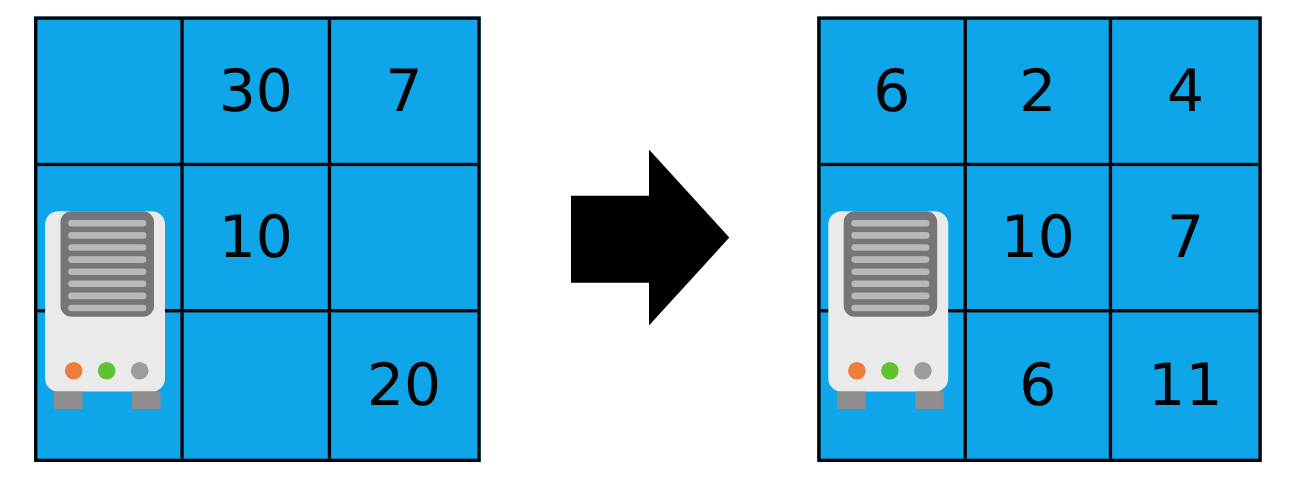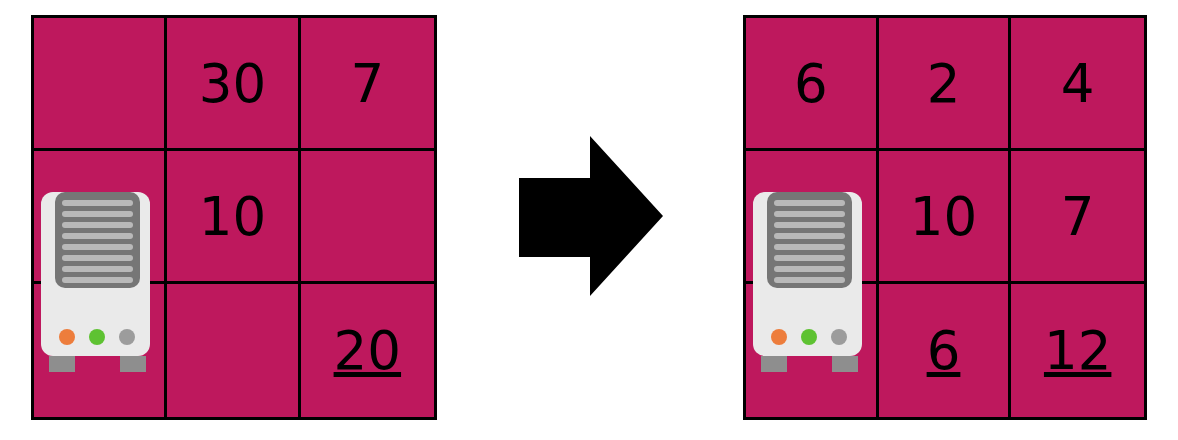--- a/index.html
+++ b/index.html
@@ -15,40 +15,40 @@
     background: #ffffff;
     overflow: hidden;
   }
   .grid {
     position: absolute;
     top: 15px;
     width: 406px;
     height: 405px;
     box-sizing: border-box;
     border: 3px solid #000000;
-    background: #be185d;
+    background: #0ea5e9;
     display: grid;
     grid-template-columns: 1fr 1fr 1fr;
     grid-template-rows: 1fr 1fr 1fr;
   }
   .grid.left  { left: 31px; }
   .grid.right { left: 743px; width: 404px; }
   .cell {
     box-sizing: border-box;
     border-right: 3px solid #000000;
     border-bottom: 3px solid #000000;
     display: flex;
     align-items: center;
     justify-content: center;
     font-size: 53px;
     color: #000000;
     line-height: 1;
   }
   .cell.c3 { border-right: none; }
-  .cell.r3 { border-bottom: none; text-decoration: underline; }
+  .cell.r3 { border-bottom: none; }
   .server-svg {
     position: absolute;
     left: 5px;
     top: 172px;
     width: 113px;
     height: 184px;
   }
   .arrow-svg {
     position: absolute;
     left: 519px;
@@ -98,21 +98,21 @@
 
   <div class="grid right">
     <div class="cell c1 r1">6</div>
     <div class="cell c2 r1">2</div>
     <div class="cell c3 r1">4</div>
     <div class="cell c1 r2"></div>
     <div class="cell c2 r2">10</div>
     <div class="cell c3 r2">7</div>
     <div class="cell c1 r3"></div>
     <div class="cell c2 r3">6</div>
-    <div class="cell c3 r3">12</div>
+    <div class="cell c3 r3">11</div>
 
     <svg class="server-svg" viewBox="0 0 113 184">
       <rect x="2" y="2" width="109" height="164" rx="12" fill="#eaeaea"></rect>
       <rect x="16" y="2" width="85" height="96" rx="10" fill="#767676"></rect>
       <rect x="23" y="10" width="71" height="6" rx="3" fill="#b9b9b9"></rect>
       <rect x="23" y="21" width="71" height="6" rx="3" fill="#b9b9b9"></rect>
       <rect x="23" y="32" width="71" height="6" rx="3" fill="#b9b9b9"></rect>
       <rect x="23" y="43" width="71" height="6" rx="3" fill="#b9b9b9"></rect>
       <rect x="23" y="54" width="71" height="6" rx="3" fill="#b9b9b9"></rect>
       <rect x="23" y="65" width="71" height="6" rx="3" fill="#b9b9b9"></rect>

